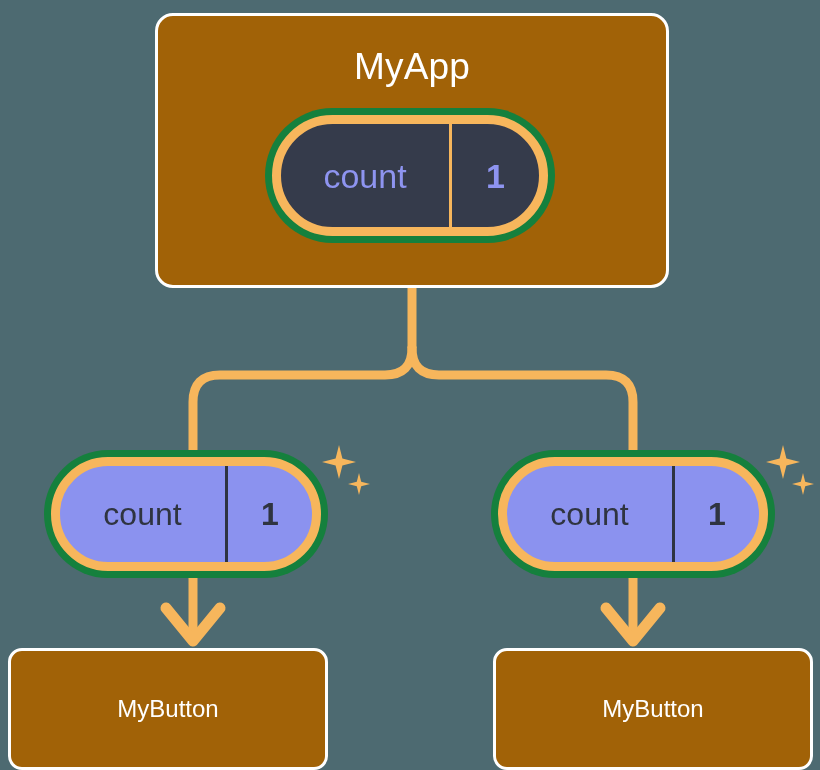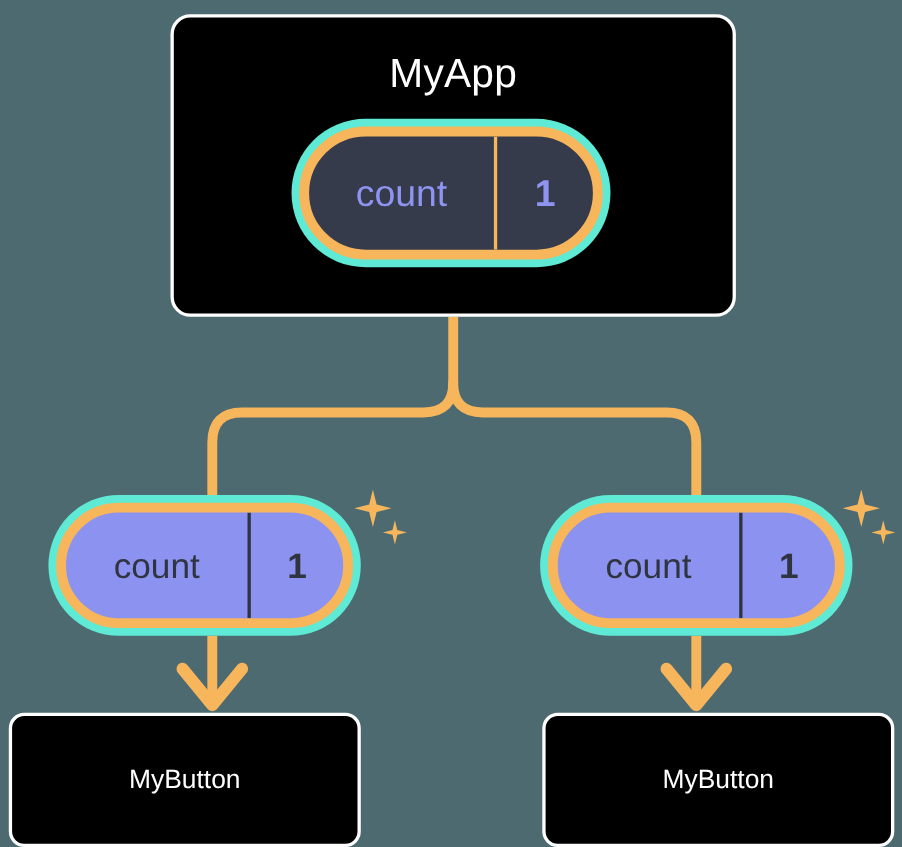--- a/index.html
+++ b/index.html
@@ -25,21 +25,21 @@
     position: absolute;
     left: 0; top: 0;
     width: 820px;
     height: 770px;
     z-index: 1;
   }
   
   .card {
     position: absolute;
     box-sizing: border-box;
-    background: #000000;
+    background: #a16207;
     border: 3px solid #ffffff;
     border-radius: 16px;
     z-index: 2;
   }
   #card-myapp {
     left: 155px;
     top: 13px;
     width: 514px;
     height: 275px;
     border-radius: 18px;
@@ -78,21 +78,21 @@
   
   .pill-wrap {
     position: absolute;
     z-index: 3;
   }
   .pill {
     position: relative;
     box-sizing: border-box;
     border-radius: 999px;
     
-    background: #5eead4;
+    background: #15803d;
     padding: 7px;
     box-shadow: 0 0 0 0 transparent;
   }
   .pill-inner {
     box-sizing: border-box;
     border-radius: 999px;
     border: 9px solid #f7b65c;
     display: flex;
     align-items: stretch;
     overflow: hidden;

